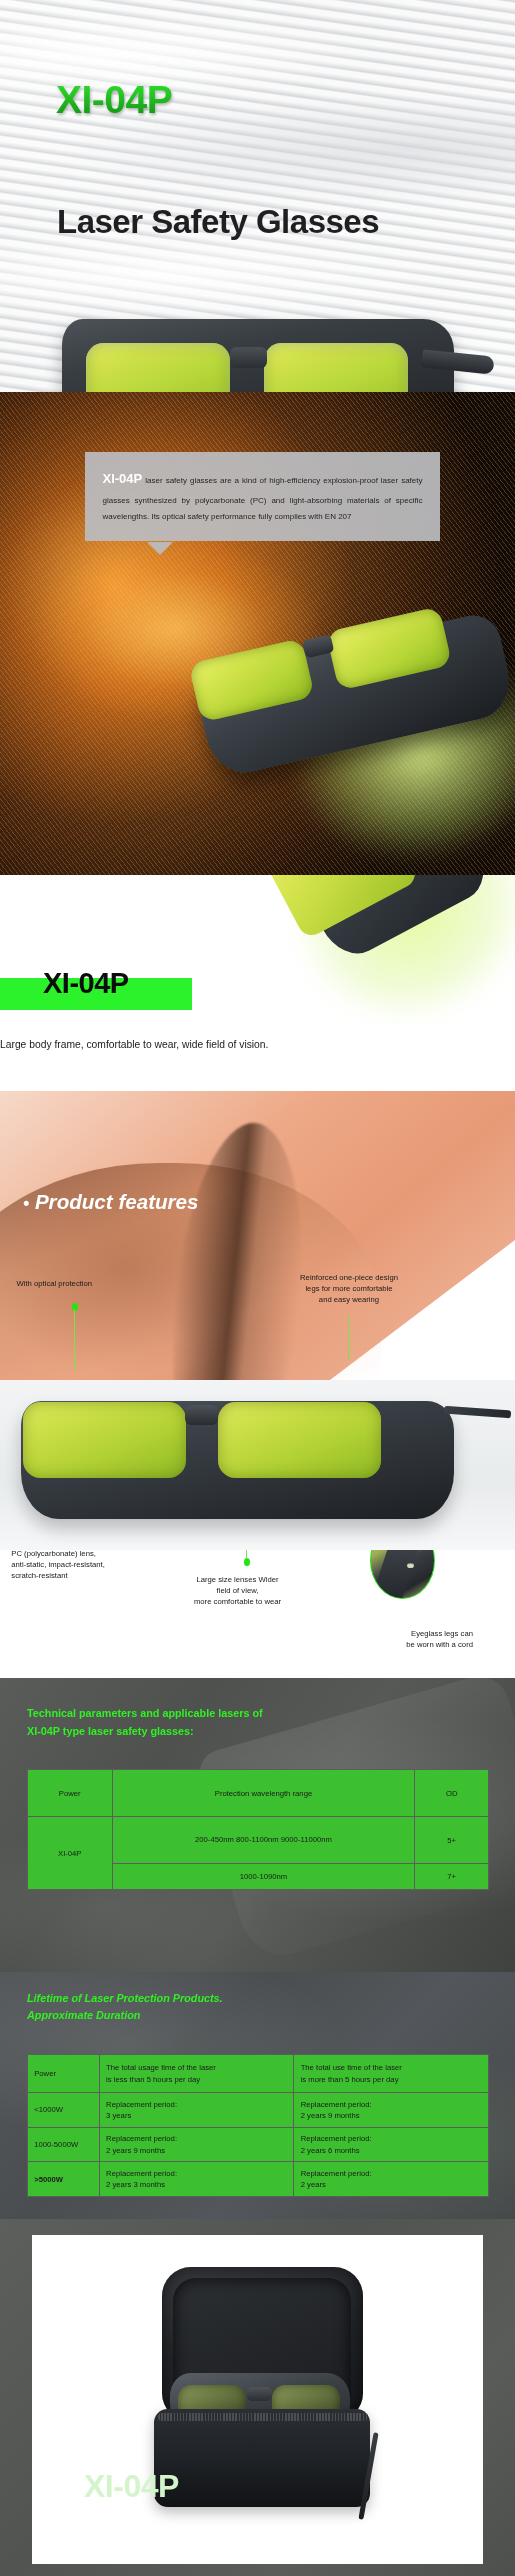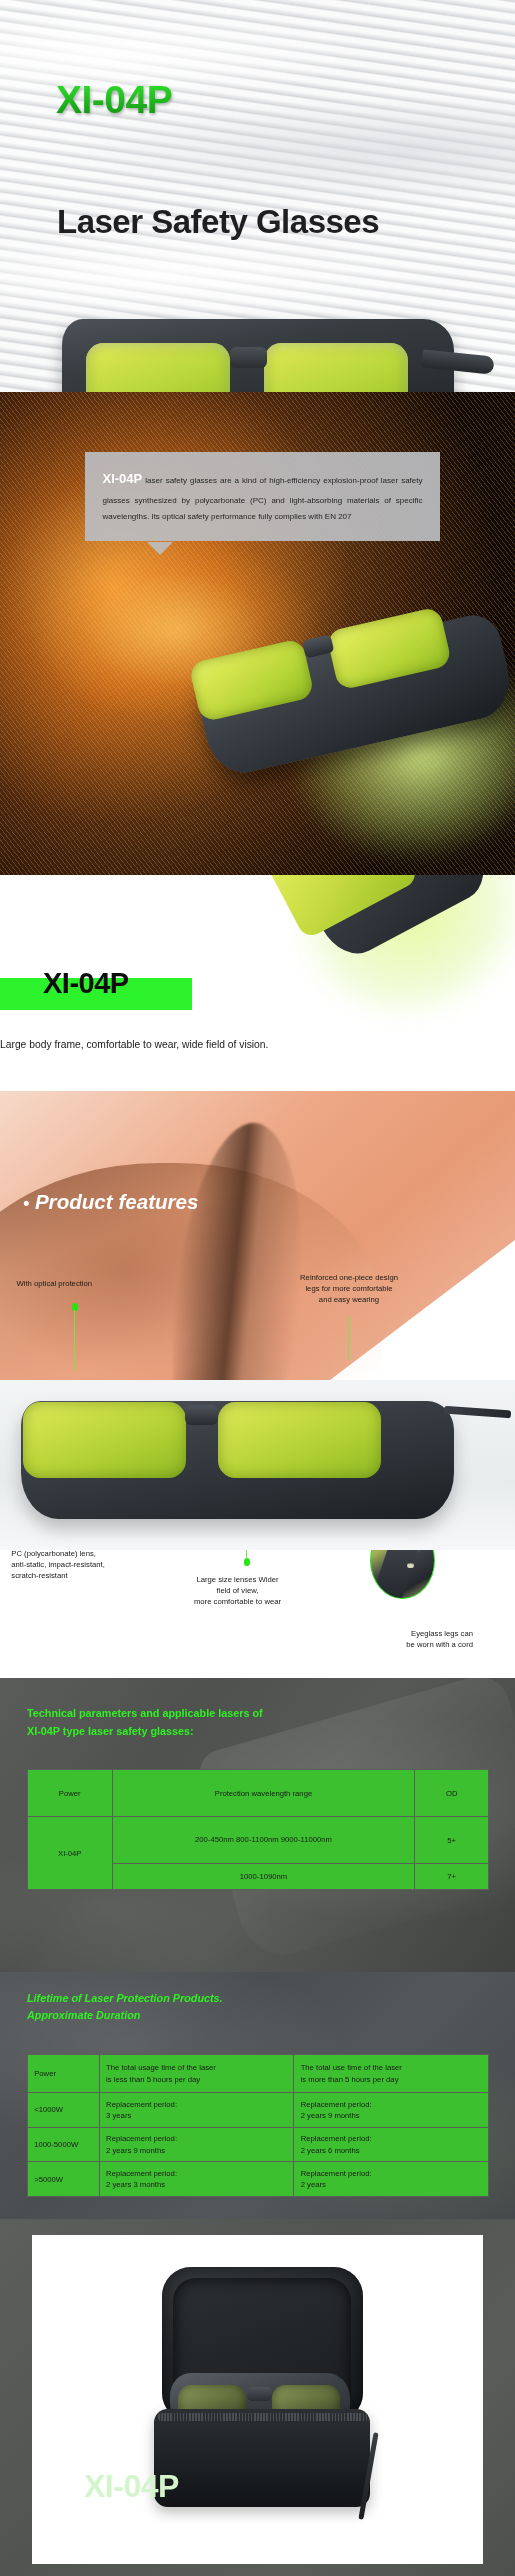--- a/index.html
+++ b/index.html
@@ -484,21 +484,21 @@
 2 years 9 months</td>
       </tr>
       <tr>
         <td class="pw" style="height:31px;">1000-5000W</td>
         <td style="white-space:pre-line;">Replacement period:
 2 years 9 months</td>
         <td style="white-space:pre-line;">Replacement period:
 2 years 6 months</td>
       </tr>
       <tr>
-        <td class="pw" style="height:31px;">&gt;5000W</td>
+        <td class="pw" style="height:31px;font-weight:bold;">&gt;5000W</td>
         <td style="white-space:pre-line;">Replacement period:
 2 years 3 months</td>
         <td style="white-space:pre-line;">Replacement period:
 2 years</td>
       </tr>
     </tbody>
       </table>
   </section>
 
   <section class="casesec">

